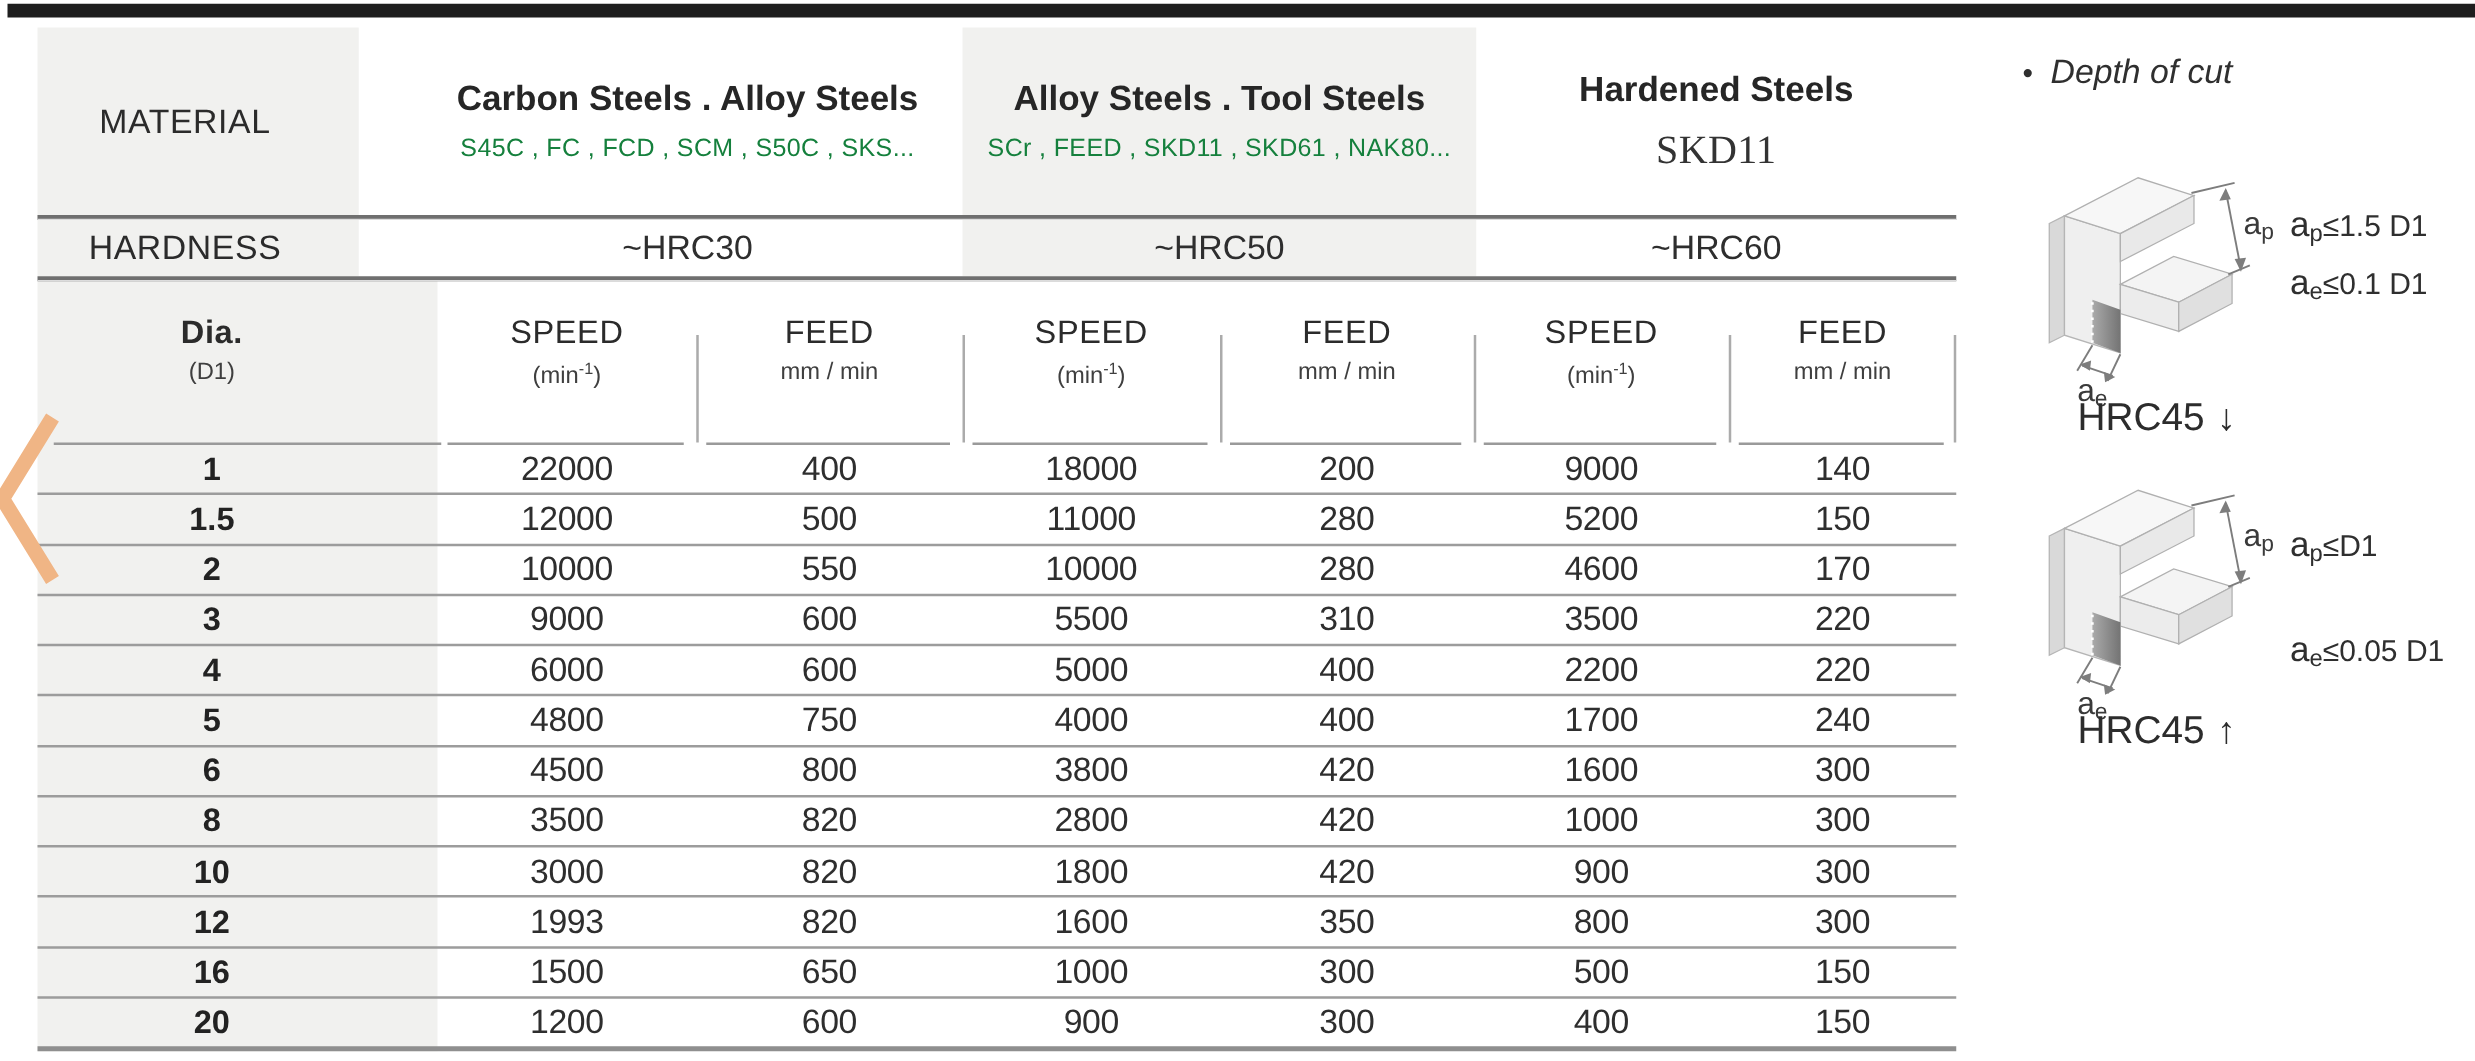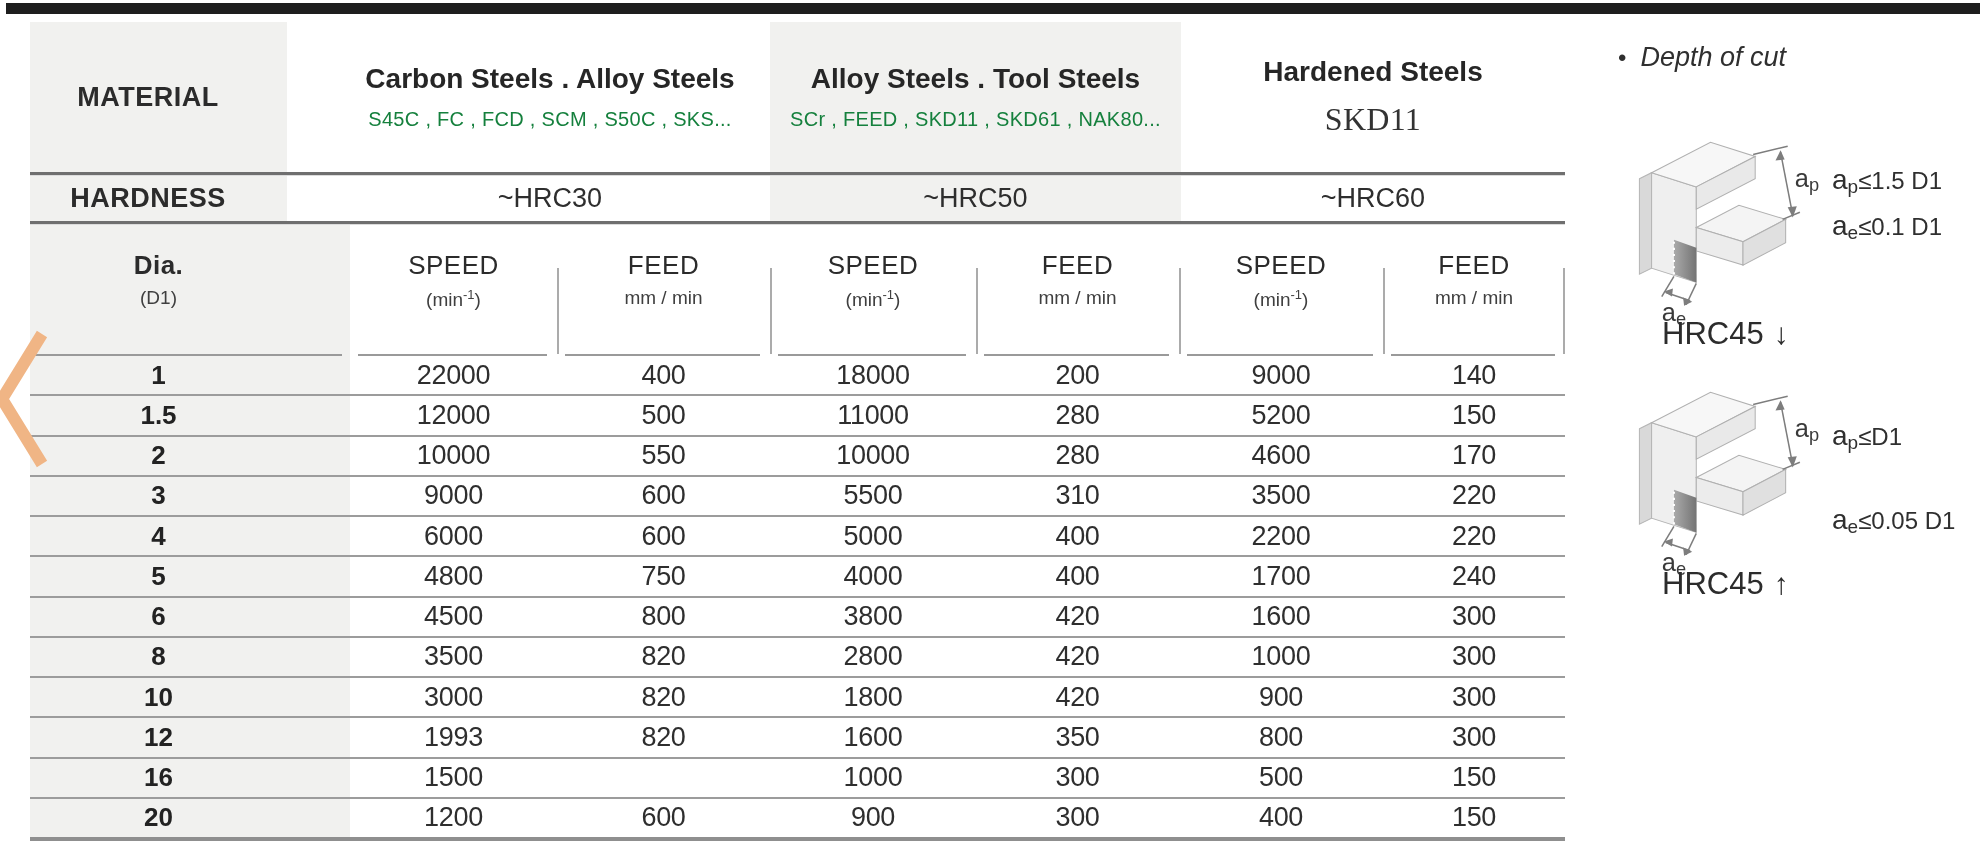--- a/index.html
+++ b/index.html
@@ -22,31 +22,31 @@
   .colhead-row{top:224px;height:132px;}
   .rows{position:absolute;left:30px;top:356px;width:1535px;height:485px;display:flex;flex-direction:column;}
 
   
   .hline{position:absolute;left:30px;width:1535px;background:#6f6f6f;border-bottom:1px solid #dcdcdc;}
   .hl1{top:172px;height:3px;}
   .hl2{top:221px;height:3px;}
 
   
   .abs{position:absolute;top:0;bottom:0;display:flex;align-items:center;justify-content:center;}
-  .lc{left:0;width:236px;font-weight:bold;font-size:27px;letter-spacing:.5px;}
+  .lc{left:0;width:236px;font-weight:normal;font-size:27px;letter-spacing:.5px;}
   .g1{left:290px;width:460px;}
   .g2{left:740px;width:411px;}
   .g3{left:1151px;width:384px;}
   .ghead{flex-direction:column;gap:13px;}
   .gtitle{font-weight:bold;font-size:28px;color:#262626;}
   .gsub{font-size:20px;color:#15803d;letter-spacing:.3px;}
   .gsub-lg{font-size:32px;color:#333;font-family:Liberation Serif, serif;}
   .hrc{font-size:27px;color:#2e2e2e;text-align:right;}
 
-  .cc0{left:0;width:257px;}
+  .cc0{left:11px;width:257px;}
   .cc1{left:320px;width:207px;}
   .cc2{left:527px;width:213px;}
   .cc3{left:740px;width:206px;}
   .cc4{left:946px;width:203px;}
   .cc5{left:1149px;width:204px;}
   .cc6{left:1353px;width:182px;}
 
   
   .ch{flex-direction:column;gap:6px;padding-top:26px;justify-content:flex-start;}
   .ch-main{font-size:26px;font-weight:bold;color:#2b2b2b;letter-spacing:.5px;}
@@ -265,20 +265,21 @@
     <div class="abs cc2 num">820</div>
     <div class="abs cc3 num">1600</div>
     <div class="abs cc4 num">350</div>
     <div class="abs cc5 num">800</div>
     <div class="abs cc6 num">300</div>
   </div>
 
   <div class="data-row">
     <div class="abs cc0 dia-cell">16</div>
     <div class="abs cc1 num">1500</div>
+    <div class="abs cc2 num">650</div>
     <div class="abs cc3 num">1000</div>
     <div class="abs cc4 num">300</div>
     <div class="abs cc5 num">500</div>
     <div class="abs cc6 num">150</div>
   </div>
 
   <div class="data-row">
     <div class="abs cc0 dia-cell">20</div>
     <div class="abs cc1 num">1200</div>
     <div class="abs cc2 num">600</div>

